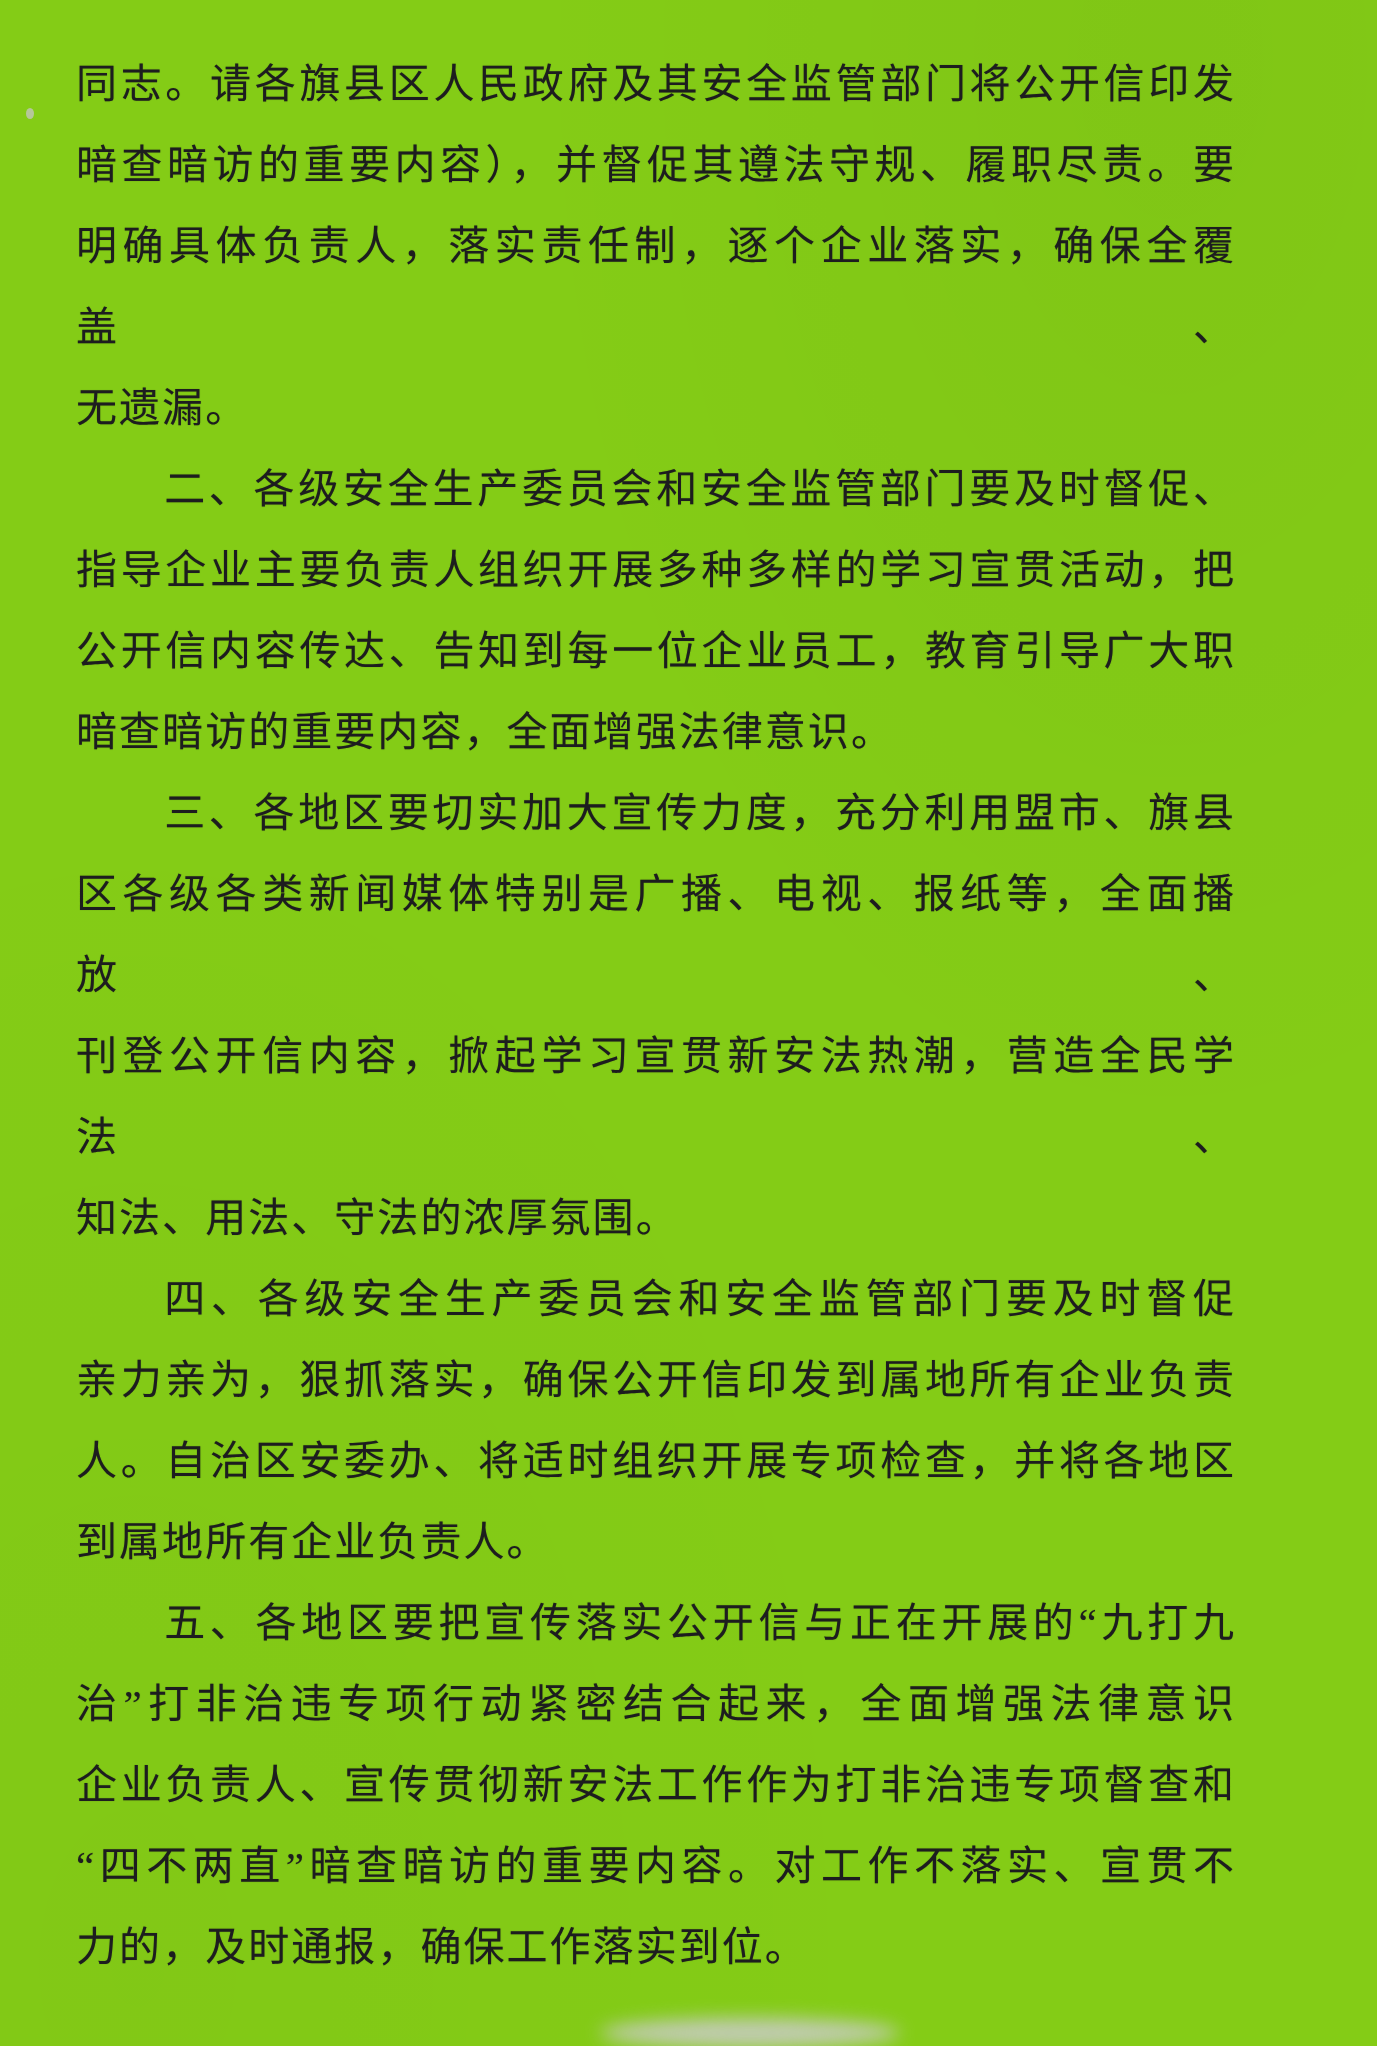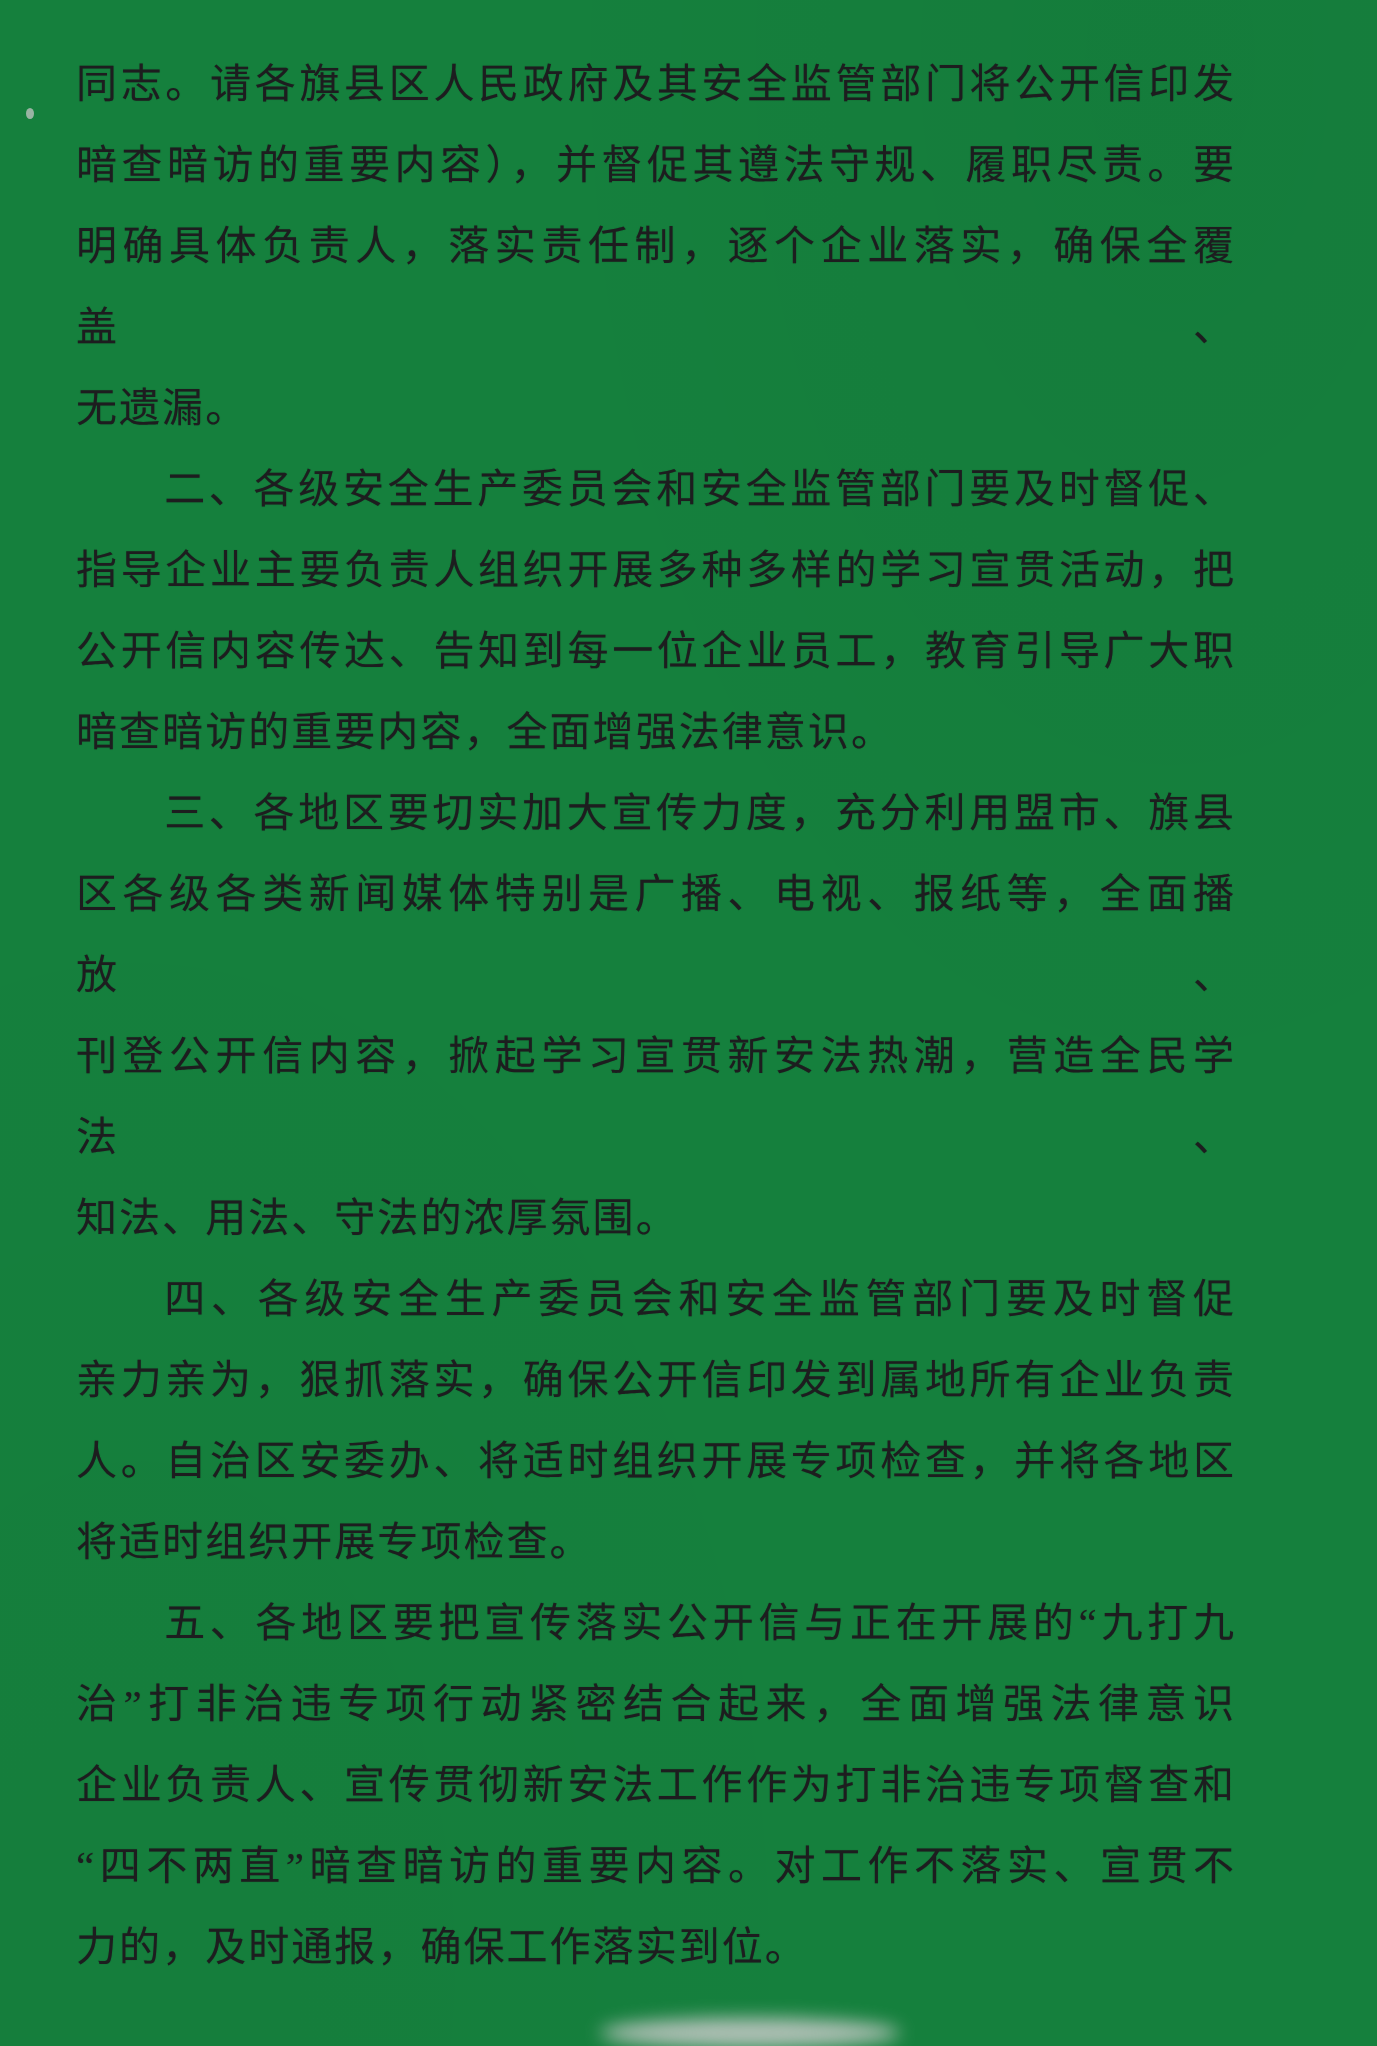--- a/index.html
+++ b/index.html
@@ -68,38 +68,38 @@
     height: 30px;
     background: #cccccc;
     border-radius: 50%;
     filter: blur(9px);
     opacity: 0.85;
   }
 </style>
 </head>
 <body>
 
-<div class="page" style="background: #15803d;">
+<div class="page" style="background: #84cc16;">
   <div class="doc-body" style="color: rgb(29, 29, 31);">
       <div class="line">同志。请各旗县区人民政府及其安全监管部门将公开信印发</div>
       <div class="line">暗查暗访的重要内容），并督促其遵法守规、履职尽责。要</div>
       <div class="line">明确具体负责人，落实责任制，逐个企业落实，确保全覆盖、</div>
       <div class="line para-end">无遗漏。</div>
       <div class="line para-start-indent">二、各级安全生产委员会和安全监管部门要及时督促、</div>
       <div class="line">指导企业主要负责人组织开展多种多样的学习宣贯活动，把</div>
       <div class="line">公开信内容传达、告知到每一位企业员工，教育引导广大职</div>
       <div class="line para-end">暗查暗访的重要内容，全面增强法律意识。</div>
       <div class="line para-start-indent">三、各地区要切实加大宣传力度，充分利用盟市、旗县</div>
       <div class="line">区各级各类新闻媒体特别是广播、电视、报纸等，全面播放、</div>
       <div class="line">刊登公开信内容，掀起学习宣贯新安法热潮，营造全民学法、</div>
       <div class="line para-end">知法、用法、守法的浓厚氛围。</div>
       <div class="line para-start-indent">四、各级安全生产委员会和安全监管部门要及时督促</div>
       <div class="line">亲力亲为，狠抓落实，确保公开信印发到属地所有企业负责</div>
       <div class="line">人。自治区安委办、将适时组织开展专项检查，并将各地区</div>
-      <div class="line para-end">将适时组织开展专项检查。</div>
+      <div class="line para-end">到属地所有企业负责人。</div>
       <div class="line para-start-indent">五、各地区要把宣传落实公开信与正在开展的“九打九</div>
       <div class="line">治”打非治违专项行动紧密结合起来，全面增强法律意识</div>
       <div class="line">企业负责人、宣传贯彻新安法工作作为打非治违专项督查和</div>
       <div class="line">“四不两直”暗查暗访的重要内容。对工作不落实、宣贯不</div>
       <div class="line para-end">力的，及时通报，确保工作落实到位。</div>
     </div>
   <div class="artifact artifact-dot"></div>
   <div class="artifact artifact-smudge"></div>
 </div>
 

